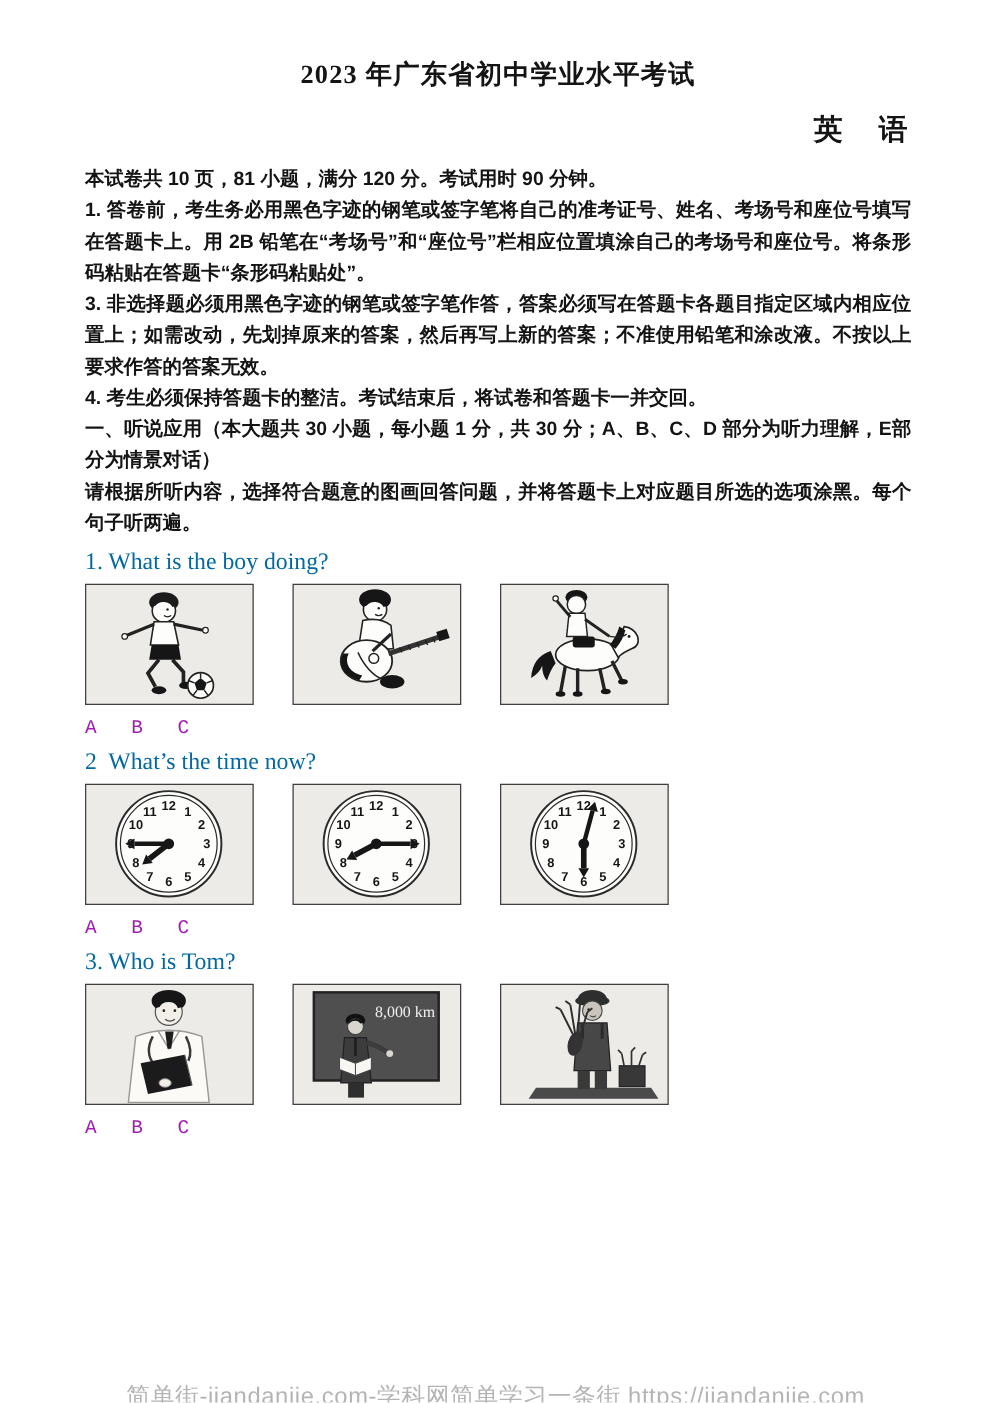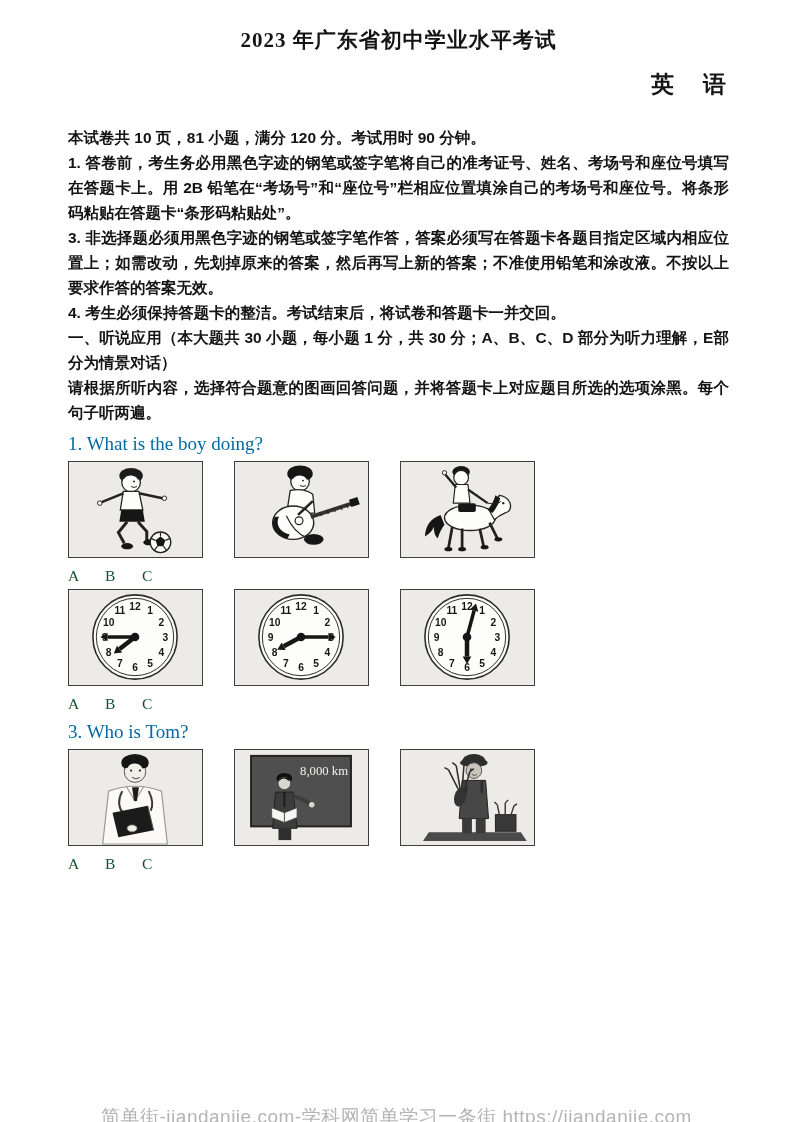--- a/index.html
+++ b/index.html
@@ -2,42 +2,42 @@
 <html><head>
 <meta charset="utf-8">
 <style>
   html,body{margin:0;padding:0}
   body{
     width:793px;height:1122px;background:#ffffff;position:relative;overflow:hidden;
     font-family:"Liberation Sans","DejaVu Sans",sans-serif;color:#141414;
   }
   .page{position:absolute;left:68px;top:0;width:661px}
   .title{
-    margin:26px 0 0;text-align:center;font-size:21px;font-weight:700;letter-spacing:1px;
+    margin:45px 0 0;text-align:center;font-size:21px;font-weight:700;letter-spacing:1px;
     font-family:"Liberation Serif","DejaVu Serif",serif;
   }
   .subject{
     margin:15px 0 0;text-align:right;font-size:23px;font-weight:700;letter-spacing:3px;
     font-family:"Liberation Serif","DejaVu Serif",serif;
   }
   .cn{font-size:15.5px;font-weight:700;line-height:25px;margin:0;text-align:justify}
-  .cn.first{margin-top:25px}
+  .cn.first{margin-top:12px}
   .q{
     font-family:"Liberation Serif","DejaVu Serif",serif;font-size:19px;font-weight:400;
     margin:8px 0 6px;white-space:pre-wrap;color:#0369a1;
   }
   .img-row{display:flex;gap:31px;margin:4px 0 0}
   .img-box{
     width:135px;height:97px;box-sizing:border-box;border:1.5px solid #3f3f3f;
     background:#ecebe7;overflow:hidden;
   }
   .img-box svg{display:block;width:100%;height:100%}
   .opts{
-    margin:9px 0 2px;font-family:Liberation Serif, serif;
-    font-size:15.5px;color:#14532d;
+    margin:9px 0 2px;font-family:Liberation Mono, monospace;
+    font-size:15.5px;color:#a21caf;
   }
   .opts span{display:inline-block;width:37px}
   .footer{
     position:absolute;left:0;top:1104px;width:793px;text-align:center;
     color:#b4b4b4;font-size:19px;letter-spacing:.5px;
   }
   .clock-num{font-family:"Liberation Sans","DejaVu Sans",sans-serif;font-weight:700}
 </style>
 </head>
 <body>
@@ -118,20 +118,21 @@
         <circle cx="44" cy="11" r="2.2" fill="#fdfdfb" stroke="#222" stroke-width="1"></circle>
         <path d="M68 28 L88 42" stroke="#222" stroke-width="2.4" fill="none"></path>
         <path d="M88 42 Q98 44 102 40" stroke="#222" stroke-width="1" fill="none"></path>
       </svg>
     </div>
   </div>
   <div class="opts">
     <span>A</span><span>B</span><span>C</span>
   </div>
 
+  <p class="q">2  What’s the time now?</p>
   <div class="img-row">
     <div class="img-box">
       <svg viewBox="0 0 135 97" class="clock-svg">
           <circle cx="67" cy="48" r="43" fill="#fdfdfb" stroke="#2b2b2b" stroke-width="1.6"></circle>
           <circle cx="67" cy="48" r="39.5" fill="none" stroke="#2b2b2b" stroke-width="1"></circle>
           <text x="67" y="20.8" text-anchor="middle" font-size="10.5" fill="#161616" class="clock-num">12</text>
           <text x="82.5" y="24.9532124826824" text-anchor="middle" font-size="10.5" fill="#161616" class="clock-num">1</text>
           <text x="93.8467875173176" y="36.3" text-anchor="middle" font-size="10.5" fill="#161616" class="clock-num">2</text>
           <text x="98" y="51.8" text-anchor="middle" font-size="10.5" fill="#161616" class="clock-num">3</text>
           <text x="93.84678751731761" y="67.3" text-anchor="middle" font-size="10.5" fill="#161616" class="clock-num">4</text>

